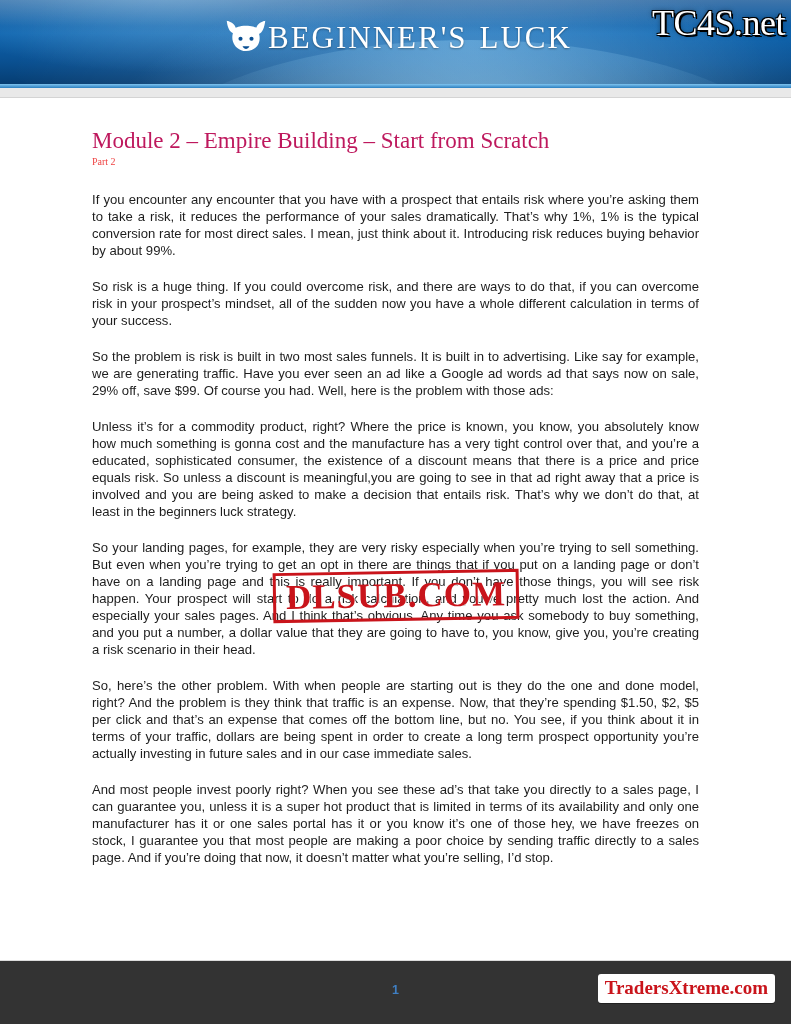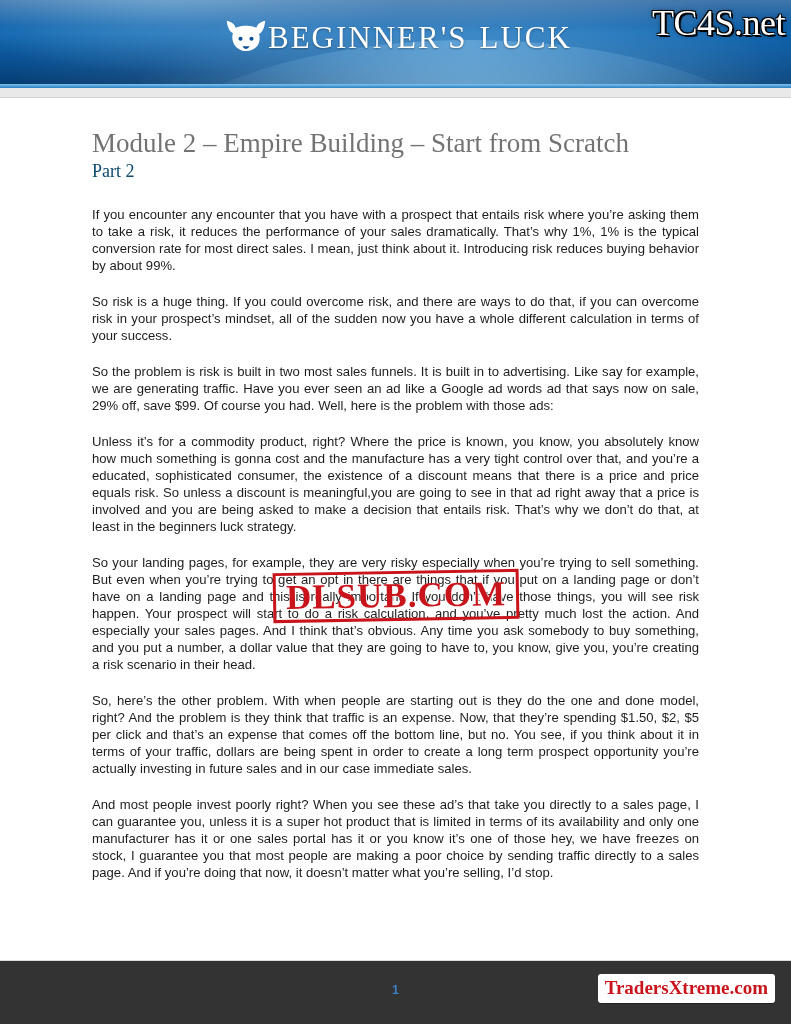--- a/index.html
+++ b/index.html
@@ -99,29 +99,29 @@
   }
 
   
   .page {
     position: relative;
     padding: 30px 92px 0 92px;
     height: 874px;
   }
   .doc-title {
     font-family: "Liberation Serif", serif;
-    font-size: 27px;
-    color: #737373;
+    font-size: 23px;
+    color: #be185d;
     margin: 0 0 2px 0;
     font-weight: normal;
   }
   .doc-subtitle {
     font-family: "Liberation Serif", serif;
-    font-size: 18px;
-    color: #0c4a6e;
+    font-size: 10px;
+    color: #ef4444;
     margin: 0 0 24px 0;
     font-weight: normal;
   }
   p.body-par {
     font-size: 13.1px;
     line-height: 17px;
     color: #1d1d1d;
     text-align: justify;
     margin: 0 0 19px 0;
   }

